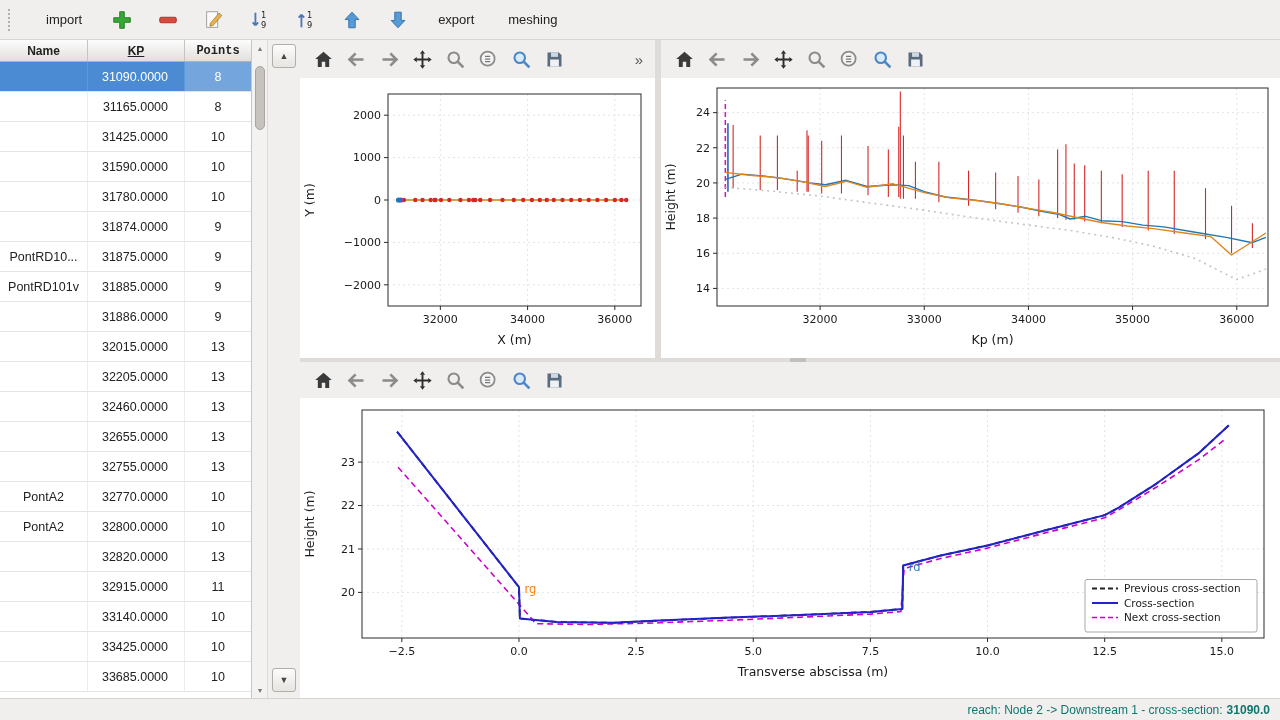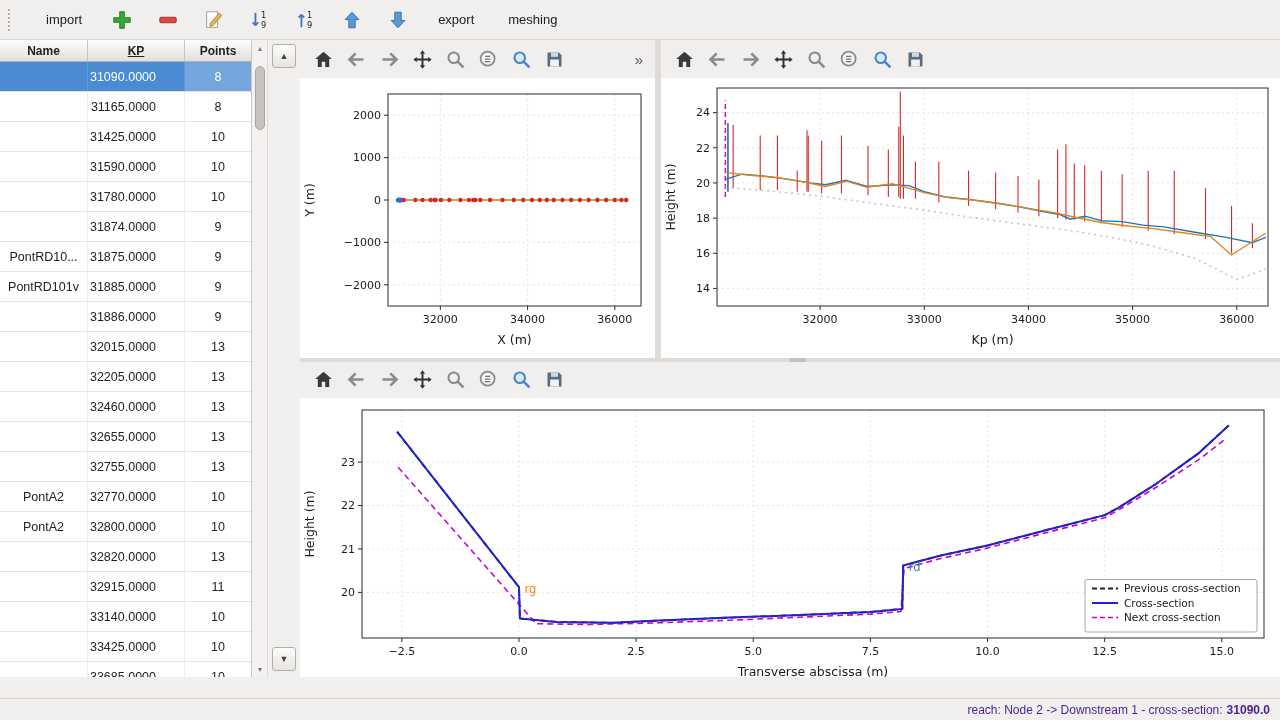--- a/index.html
+++ b/index.html
@@ -15,26 +15,26 @@
   .tb-icon{background:none;border:none;width:32px;height:32px;display:flex;align-items:center;justify-content:center;}
   .tb-icon svg{width:22px;height:22px;}
 
   .main{flex:1;display:flex;min-height:0;}
 
   
   .left-panel{width:300px;flex:0 0 auto;display:flex;background:#f0efed;}
   .xs-table{width:252px;background:#fff;border-right:1px solid #c9c6c3;display:flex;flex-direction:column;}
   .thead{display:flex;height:22px;background:linear-gradient(#fdfdfd,#e2e0de);border-bottom:1px solid #b3b0ad;flex:0 0 auto;}
   .th{font-weight:bold;font-size:12px;display:flex;align-items:center;justify-content:center;border-right:1px solid #c6c3c0;}
-  .th.c-name{width:88px;} .th.c-kp{width:97px;text-decoration:underline;} .th.c-points{width:66px;border-right:none;}
+  .th.c-name{width:88px;} .th.c-kp{width:97px;text-decoration:underline;} .th.c-points{width:66px;border-right:none;font-family:Liberation Mono, monospace;}
   .tbody{flex:1;overflow:hidden;}
   .tr{display:flex;height:30px;border-bottom:1px solid #e4e4e4;background:#fff;}
   .td{display:flex;align-items:center;font-size:12.5px;border-right:1px solid #ececec;white-space:nowrap;overflow:hidden;}
   .td.name{width:88px;justify-content:center;}
-  .td.kp{width:97px;justify-content:flex-end;padding-right:28px;}
+  .td.kp{width:97px;justify-content:flex-end;padding-right:16px;}
   .td.points{width:66px;justify-content:center;border-right:none;}
   .tr.selected{background:#4a8bd4;color:#fff;}
   .tr.selected .td{border-right-color:#5d99da;}
   .tr.selected .td.points{background:#74a6dd;}
 
   .vscroll{width:16px;background:#f4f2f0;border-right:1px solid #dcd9d6;position:relative;flex:0 0 auto;}
   .vs-btn{position:absolute;left:2px;width:12px;height:12px;font-size:7px;color:#777;display:flex;align-items:center;justify-content:center;}
   .vs-btn.up{top:2px;} .vs-btn.down{bottom:2px;}
   .vs-thumb{position:absolute;left:3px;top:26px;width:10px;height:64px;background:#c6c2be;border:1px solid #a9a5a1;border-radius:5px;}
 
@@ -52,21 +52,21 @@
   .splitter-h .handle{position:absolute;left:490px;top:0;width:16px;height:4px;background:#c3bfbb;}
   .mpl-toolbar{height:38px;display:flex;align-items:center;gap:7px;padding:0 10px;background:#f0efed;flex:0 0 auto;}
   .mpl-toolbar.wide{height:36px;}
   .mpl-btn{width:26px;height:26px;border:none;background:none;display:flex;align-items:center;justify-content:center;padding:0;}
   .mpl-btn svg{width:21px;height:21px;}
   .overflow-chevron{margin-left:auto;color:#555;font-size:15px;padding-right:2px;}
   svg.figure{display:block;background:#fff;}
   svg text{font-family:"DejaVu Sans",sans-serif;}
 
   
-  .statusbar{height:22px;background:#f0efed;border-top:1px solid #d5d2cf;display:flex;align-items:center;justify-content:flex-end;padding:0 10px;font-size:12px;color:#4c1d95;flex:0 0 auto;margin-top:21px;}
+  .statusbar{height:22px;background:#f0efed;border-top:1px solid #d5d2cf;display:flex;align-items:center;justify-content:flex-end;padding:0 10px;font-size:12px;color:#0f766e;flex:0 0 auto;}
   .statusbar b{margin-left:4px;}
 </style>
 </head>
 <body>
 
 <div class="app">
 
   <div class="toolbar-top">
       <div class="tb-handle"></div>
       <button class="tb-text">import</button>

